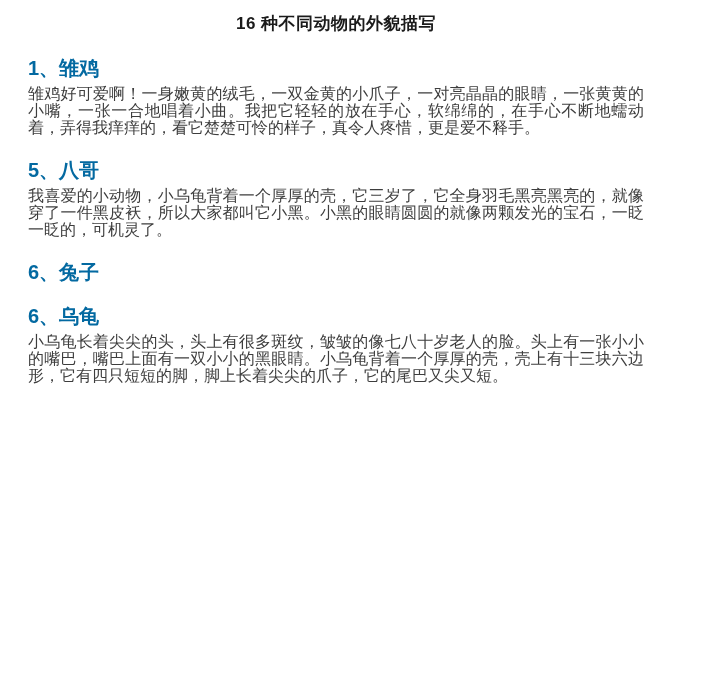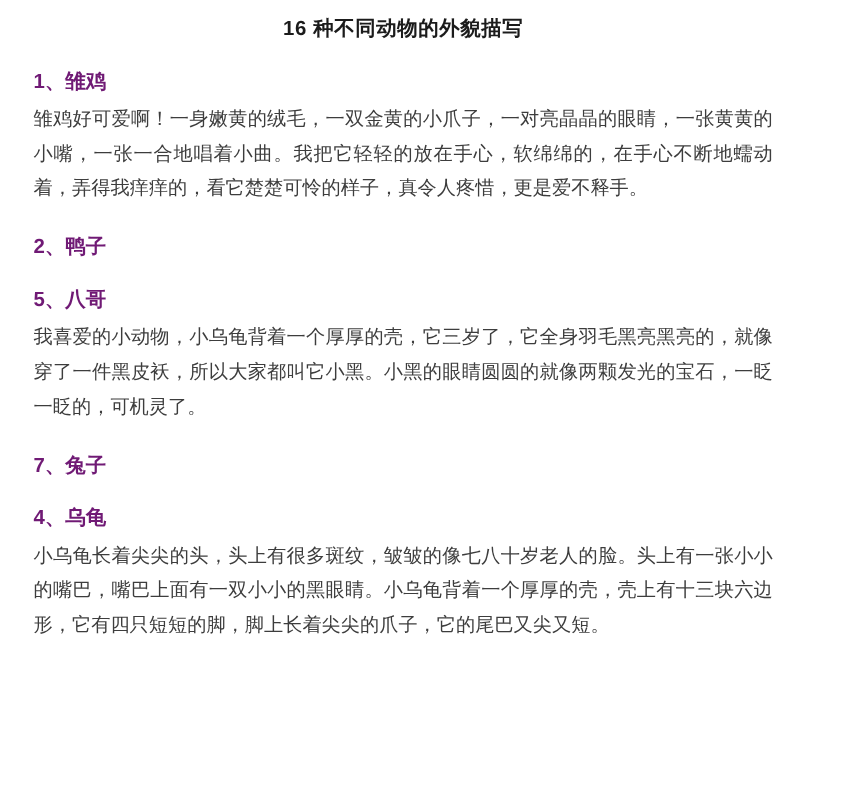--- a/index.html
+++ b/index.html
@@ -26,56 +26,55 @@
     line-height: 20px;
     text-align: center;
     color: #1b1b1b;
     margin: 0;
     padding-top: 4px;
     letter-spacing: 0.5px;
   }
   .section-heading {
     font-family: "Liberation Sans", "DejaVu Sans", sans-serif;
     font-weight: 700;
-    font-size: 17px;
+    font-size: 20px;
     line-height: 20px;
-    color: #701a75;
+    color: #0369a1;
     margin: 24px 0 7px 0;
   }
   .section-body {
     font-family: "Liberation Serif", "DejaVu Serif", serif;
     font-size: 16px;
-    line-height: 29px;
+    line-height: 17px;
     color: #3d3d3d;
     text-align: justify;
     margin: 0;
     word-break: break-all;
   }
 </style>
 </head>
 <body>
 
 <div class="page">
   <h1 class="doc-title">16 种不同动物的外貌描写</h1>
 
   <div class="section">
     <h2 class="section-heading">1、雏鸡</h2>
     <p class="section-body">雏鸡好可爱啊！一身嫩黄的绒毛，一双金黄的小爪子，一对亮晶晶的眼睛，一张黄黄的小嘴，一张一合地唱着小曲。我把它轻轻的放在手心，软绵绵的，在手心不断地蠕动着，弄得我痒痒的，看它楚楚可怜的样子，真令人疼惜，更是爱不释手。</p>
   </div>
 
   <div class="section">
-    <h2 class="section-heading">2、鸭子</h2>
   </div>
 
   <div class="section">
     <h2 class="section-heading">5、八哥</h2>
     <p class="section-body">我喜爱的小动物，小乌龟背着一个厚厚的壳，它三岁了，它全身羽毛黑亮黑亮的，就像穿了一件黑皮袄，所以大家都叫它小黑。小黑的眼睛圆圆的就像两颗发光的宝石，一眨一眨的，可机灵了。</p>
   </div>
 
   <div class="section">
-    <h2 class="section-heading">7、兔子</h2>
+    <h2 class="section-heading">6、兔子</h2>
   </div>
 
   <div class="section">
-    <h2 class="section-heading">4、乌龟</h2>
+    <h2 class="section-heading">6、乌龟</h2>
     <p class="section-body">小乌龟长着尖尖的头，头上有很多斑纹，皱皱的像七八十岁老人的脸。头上有一张小小的嘴巴，嘴巴上面有一双小小的黑眼睛。小乌龟背着一个厚厚的壳，壳上有十三块六边形，它有四只短短的脚，脚上长着尖尖的爪子，它的尾巴又尖又短。</p>
   </div>
 </div>
 
 </body></html>

